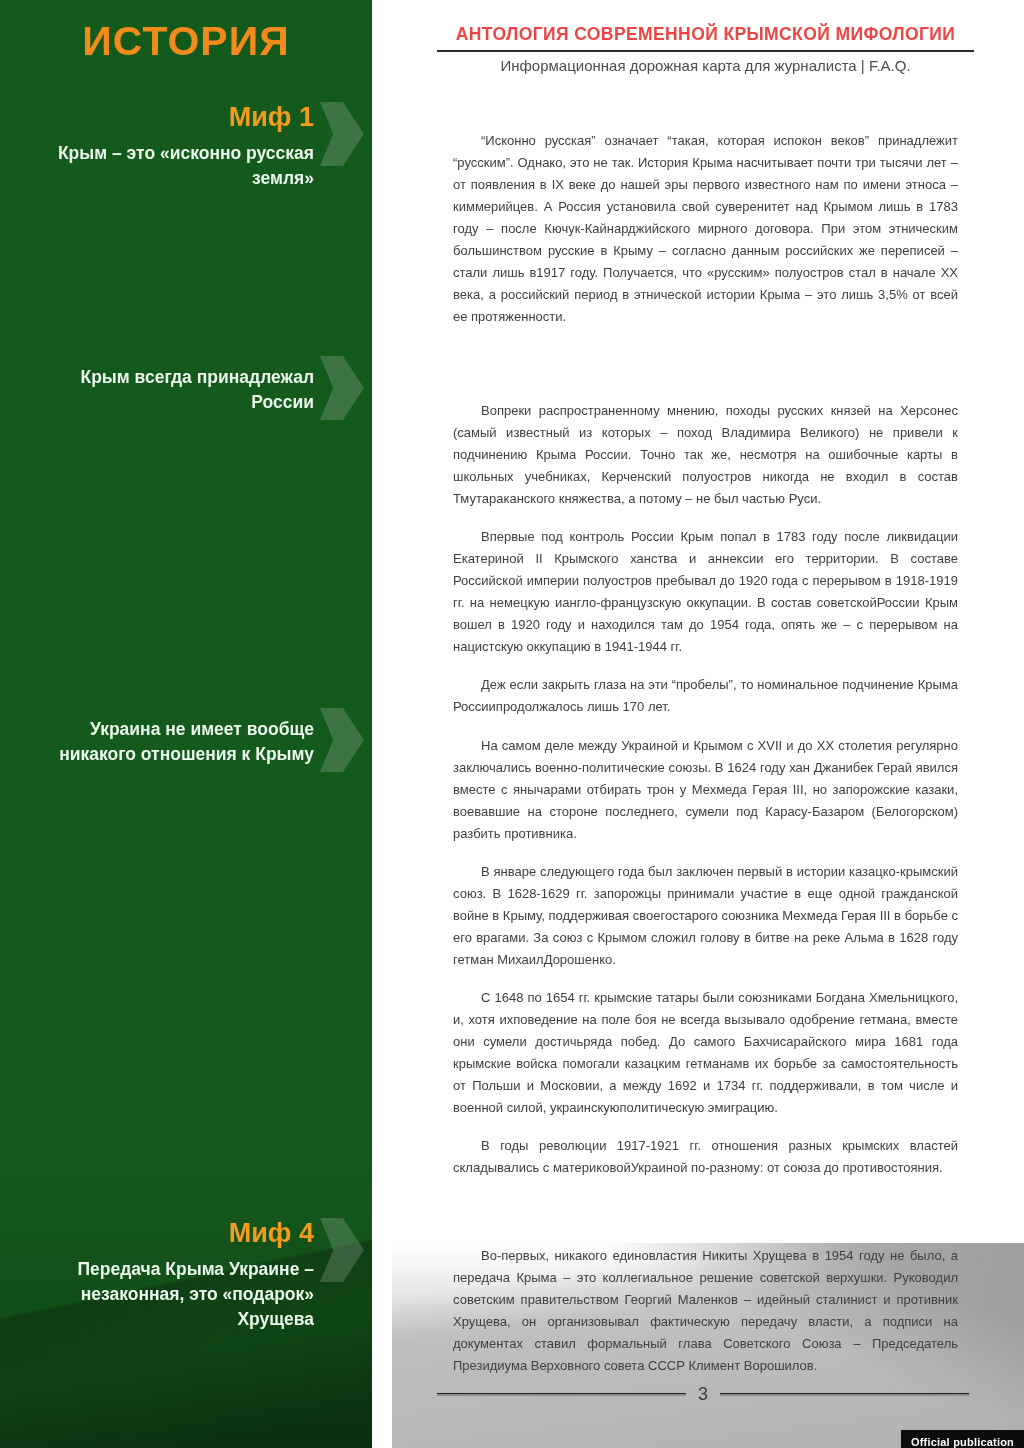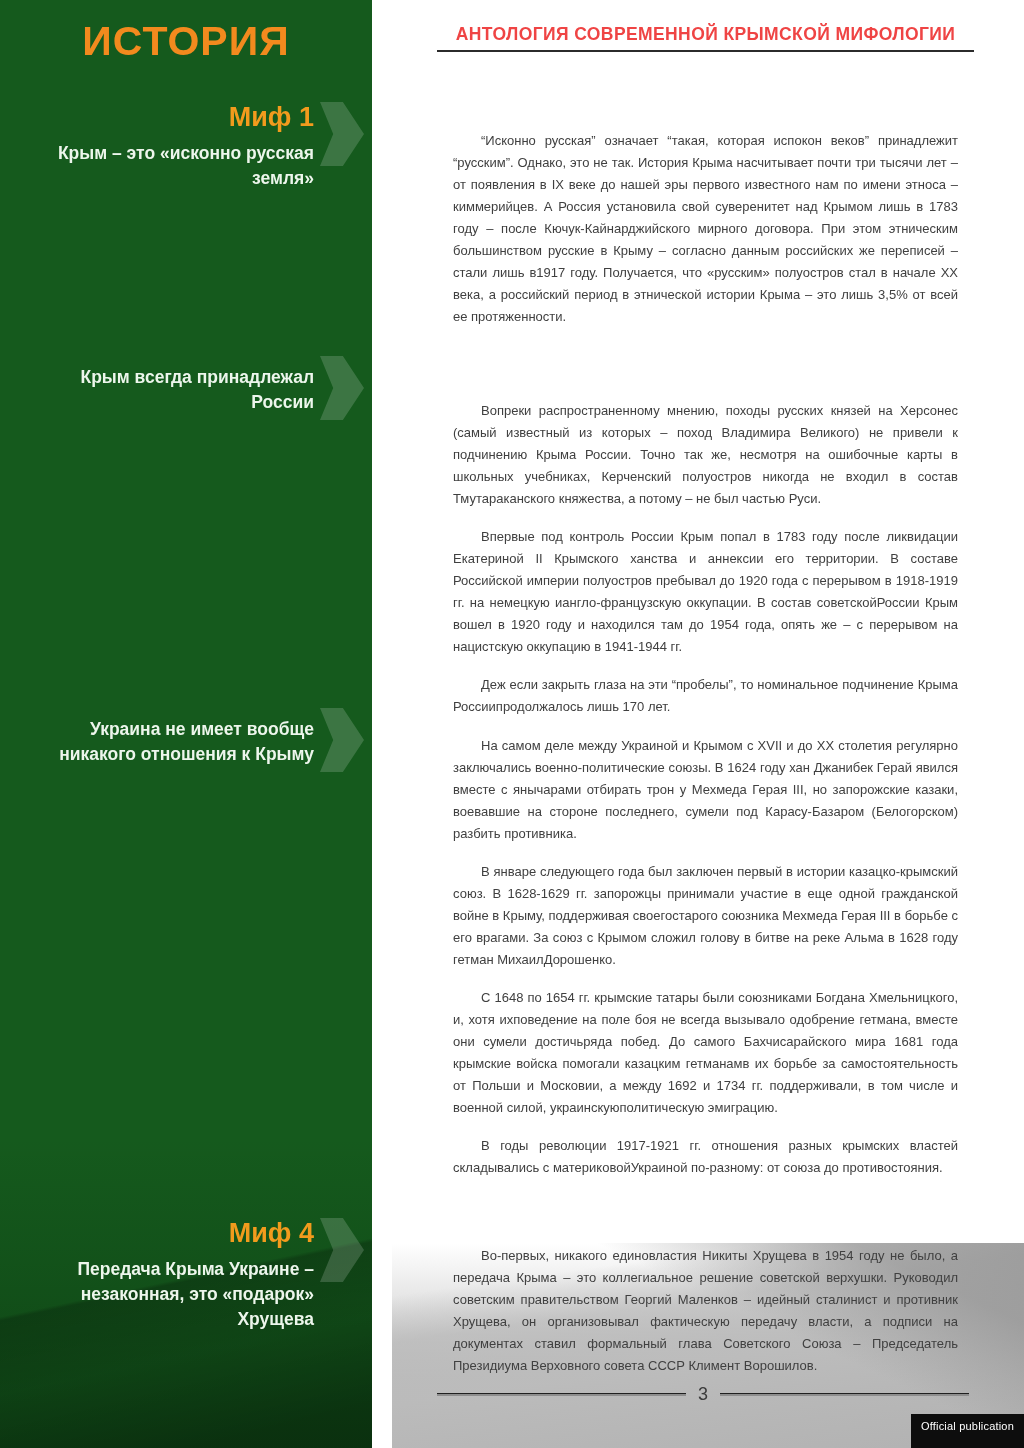--- a/index.html
+++ b/index.html
@@ -93,22 +93,22 @@
     background:linear-gradient(#1f1f1f 0 45%, #8d8d8d 45% 100%);
   }
   .page-number{
     font-size:18px;color:#3b3b3b;
   }
 
   
   .badge{
     position:absolute;right:0;bottom:0;z-index:4;
     background:#0d0d0d;color:#ffffff;
-    font-size:11px;font-weight:normal;
-    padding:6px 10px 16px 10px;
+    font-size:11px;font-weight:bold;
+    padding:6px 10px 0 10px;
     letter-spacing:.2px;
   }
 </style>
 </head>
 <body>
 
 <div class="page">
 
   <aside class="sidebar">
     <div class="sidebar-photo-overlay"></div>
@@ -135,20 +135,21 @@
       <div class="myth-label">Миф 4</div>
       <div class="myth-subtitle">Передача Крыма Украине – незаконная, это «подарок» Хрущева</div>
     </div>
   </aside>
 
   <div class="photo-bottom"></div>
 
   <header class="doc-header">
     <div class="doc-title">АНТОЛОГИЯ СОВРЕМЕННОЙ КРЫМСКОЙ МИФОЛОГИИ</div>
     <div class="doc-rule"></div>
+    <div class="doc-subtitle">Информационная дорожная карта для журналиста | F.A.Q.</div>
   </header>
 
   <section class="text-block" style="top:114px">
     <p>“Исконно русская” означает “такая, которая испокон веков” принадлежит “русским”. Однако, это не так. История Крыма насчитывает почти три тысячи лет – от появления в IX веке до нашей эры первого известного нам по имени этноса – киммерийцев.  А Россия установила свой суверенитет над Крымом лишь в 1783 году – после Кючук-Кайнарджийского мирного договора. При этом этническим большинством русские в Крыму – согласно данным российских же переписей – стали лишь в1917 году. Получается, что «русским» полуостров стал в начале XX века, а российский период в этнической истории Крыма – это лишь 3,5% от всей ее протяженности.</p>
   </section>
 
   <section class="text-block" style="top:384px">
     <p>Вопреки распространенному мнению, походы русских князей на Херсонес (самый известный из которых – поход Владимира Великого) не привели к подчинению Крыма России. Точно так же, несмотря на ошибочные карты в школьных учебниках, Керченский полуостров никогда не входил в состав Тмутараканского княжества, а потому – не был частью Руси.</p>
     <p>Впервые под контроль России Крым попал в 1783 году после ликвидации Екатериной II Крымского ханства и аннексии его территории. В составе Российской империи полуостров пребывал до 1920 года с перерывом в 1918-1919 гг. на немецкую иангло-французскую оккупации. В состав советскойРоссии Крым вошел в 1920 году и находился там до 1954 года, опять же – с перерывом на нацистскую оккупацию в 1941-1944 гг.</p>
     <p>Деж если закрыть глаза на эти “пробелы”, то номинальное подчинение Крыма Россиипродолжалось лишь 170 лет.</p>

